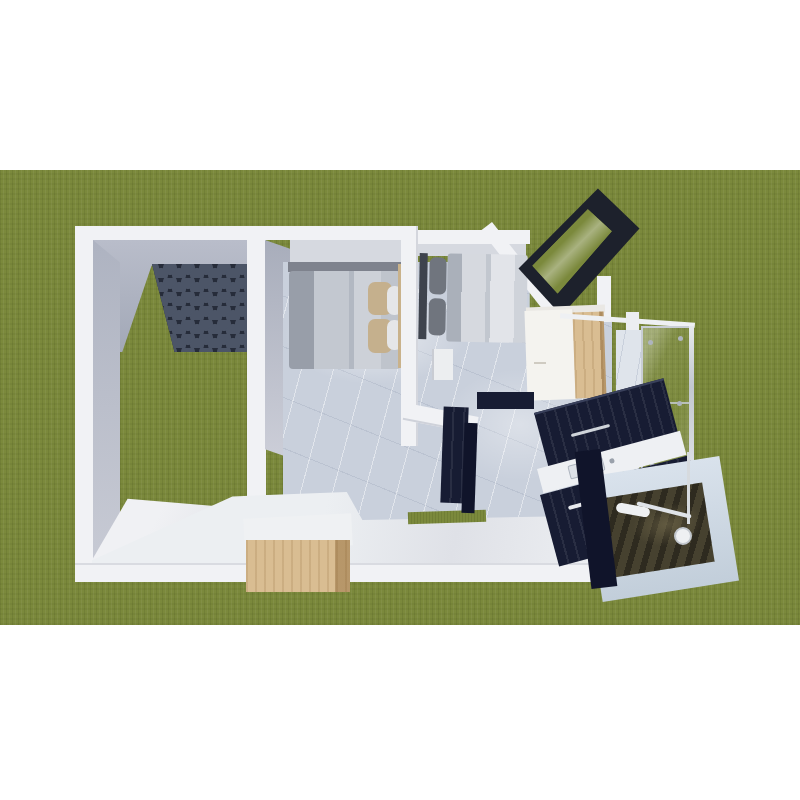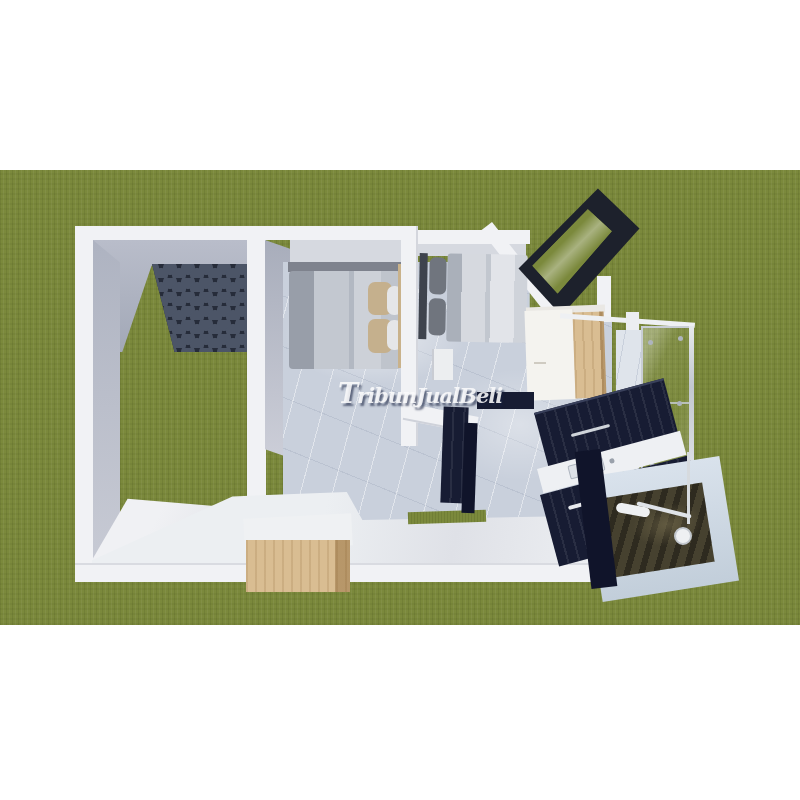--- a/index.html
+++ b/index.html
@@ -272,17 +272,16 @@
     <div class="bath-arm"></div>
     <div class="bath-head"></div>
     <div class="bath-trap"></div>
   </div>
 
   <div class="group">
     <div class="wb-top"></div>
     <div class="wb-front woodtex"></div>
   </div>
 
-  <div class="watermark">TribunJualBeli</div>
 
   <div class="bar-top"></div>
   <div class="bar-bottom"></div>
 </div>
 
 </body></html>

